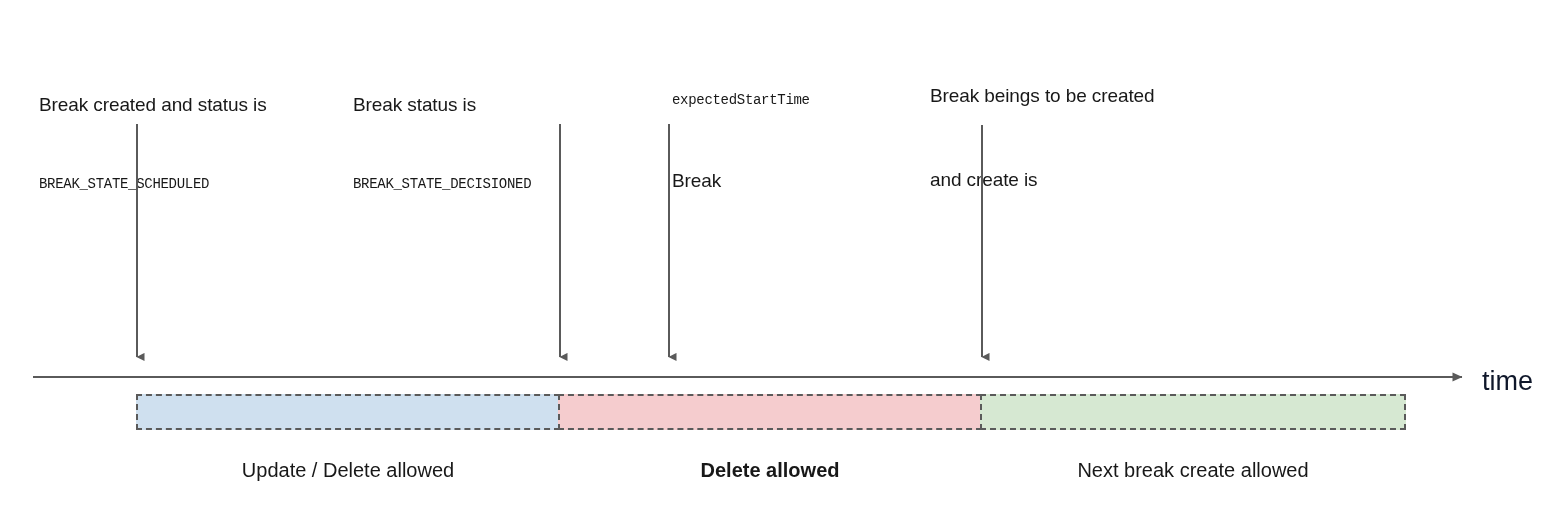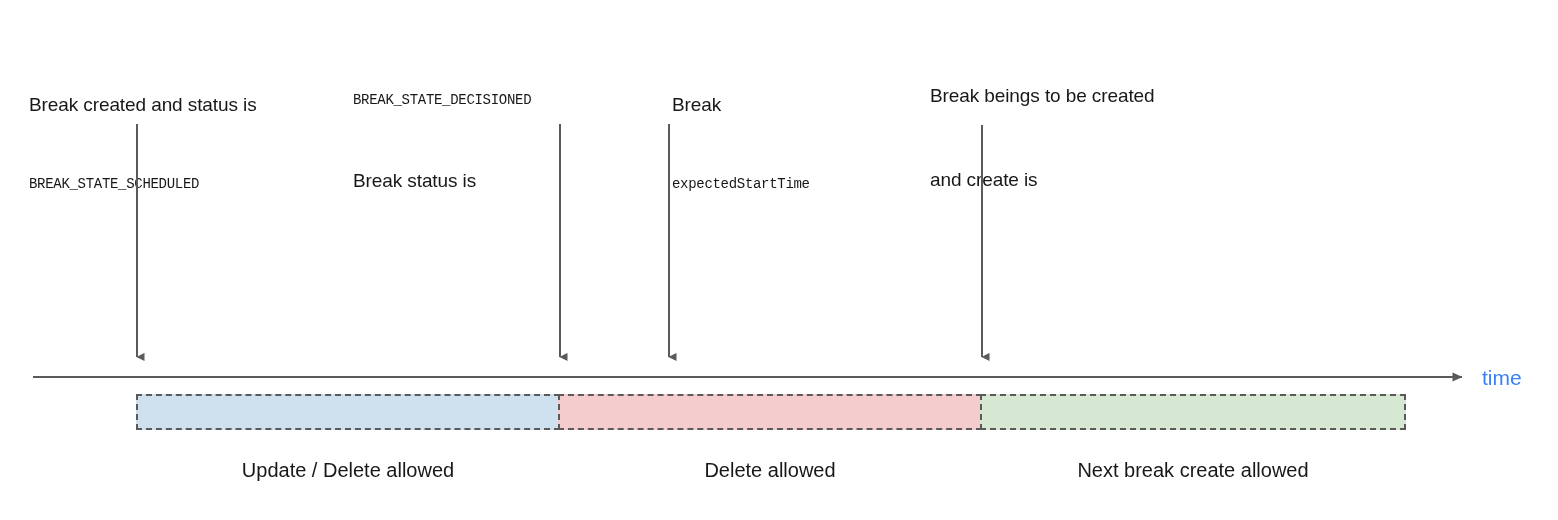--- a/index.html
+++ b/index.html
@@ -35,21 +35,21 @@
     font-size: 19px;
     color: #181818;
     letter-spacing: -0.1px;
   }
   .annotation .ln.mono {
     font-family: Liberation Mono, monospace;
     font-size: 14px;
     letter-spacing: -0.3px;
   }
 
-  #ann-0 { left: 29px;  top: 36px; }
+  #ann-0 { left: 39px;  top: 36px; }
   #ann-1 { left: 353px; top: 36px; }
   #ann-2 { left: 672px; top: 36px; }
   #ann-3 { left: 930px; top: 27px; }
 
   
   #arrows, #axis-svg {
     position: absolute;
     left: 0;
     top: 0;
     width: 1558px;
@@ -72,51 +72,51 @@
   
   .caption {
     position: absolute;
     top: 459px;
     font-size: 20px;
     color: #181818;
     white-space: nowrap;
     text-align: center;
   }
   #cap-0 { left: 136px; width: 424px; }
-  #cap-1 { left: 558px; width: 424px; }
+  #cap-1 { left: 558px; width: 424px; font-weight: bold; }
   #cap-2 { left: 980px; width: 426px; }
 
   
   #axis-label {
     position: absolute;
     left: 1482px;
     top: 366px;
-    font-size: 21px;
-    color: #3b82f6;
+    font-size: 27px;
+    color: #0f172a;
     white-space: nowrap;
   }
 </style>
 </head>
 <body>
 
 <div id="diagram">
 
   <div class="annotation" id="ann-0">
     <span class="ln">Break created and status is</span>
     <span class="ln mono">BREAK_STATE_SCHEDULED</span>
   </div>
 
   <div class="annotation" id="ann-1">
+    <span class="ln">Break status is</span>
     <span class="ln mono">BREAK_STATE_DECISIONED</span>
-    <span class="ln">Break status is</span>
   </div>
 
   <div class="annotation" id="ann-2">
+    <span class="ln mono">expectedStartTime</span>
     <span class="ln">Break</span>
-    <span class="ln mono">expectedStartTime</span>
   </div>
 
   <div class="annotation" id="ann-3">
     <span class="ln">Break beings to be created</span>
     <span class="ln">and create is</span>
   </div>
 
   <svg id="arrows" viewBox="0 0 1558 520">
     <defs>
       <marker id="arrowhead-down" markerWidth="9" markerHeight="9" refX="4.5" refY="8" orient="auto" markerUnits="userSpaceOnUse">

